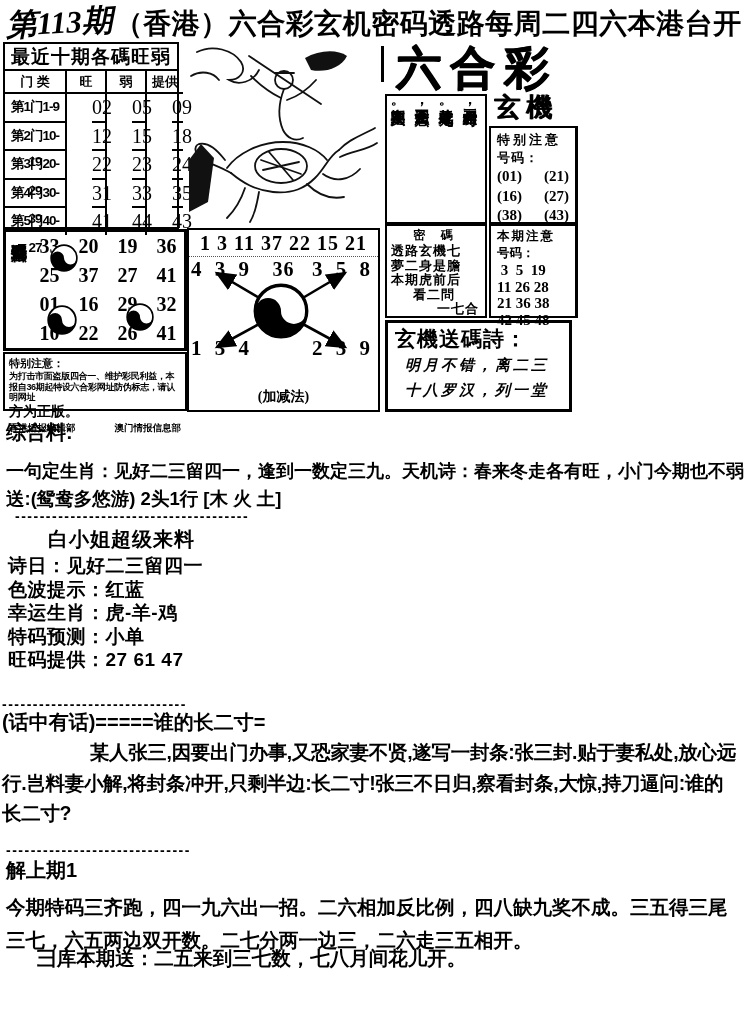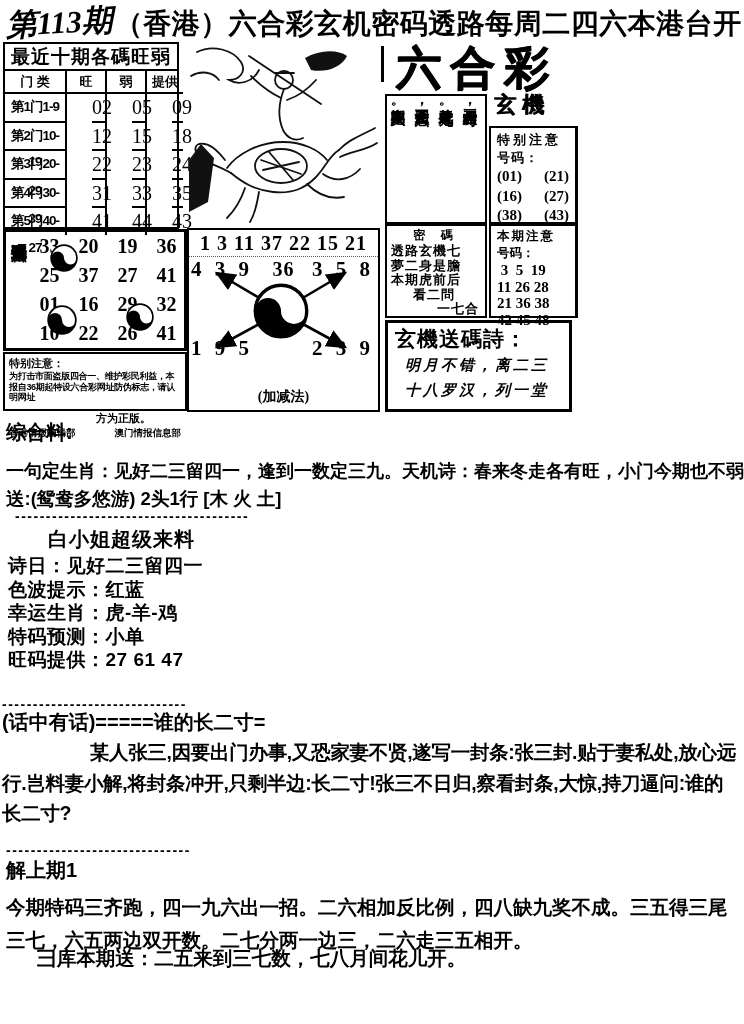--- a/index.html
+++ b/index.html
@@ -36,21 +36,21 @@
   #luckybox .ngrid{position:absolute;left:24px;top:0;width:156px;height:116px;
       display:grid;grid-template-columns:repeat(4,1fr);grid-template-rows:repeat(4,1fr);}
   #luckybox .ncell{font-size:20px;font-weight:bold;text-align:center;line-height:29px;}
   .yy{display:block;transform:rotate(90deg);}
 
   
   #noticebox{left:3px;top:352px;width:184px;height:59px;border:2px solid #000;box-sizing:border-box;
       padding:2px 4px;font-family:"Liberation Sans",sans-serif;}
   #noticebox .ntitle{font-size:11px;font-weight:bold;}
   #noticebox .nbody{font-size:9px;font-weight:bold;line-height:10.5px;letter-spacing:-0.3px;}
-  #noticebox .nnote{font-size:11px;font-weight:bold;text-align:right;padding-right:30px;margin-top:8px;}
+  #noticebox .nnote{font-size:14px;font-weight:bold;text-align:left;padding-right:30px;}
   #noticebox .nfoot{display:flex;justify-content:space-between;font-size:9.5px;font-weight:bold;margin-top:1px;}
 
   
   #horse{left:187px;top:42px;width:193px;height:186px;}
   #midbox{left:187px;top:228px;width:193px;height:184px;border:2px solid #000;box-sizing:border-box;}
   #numstrip{height:26px;line-height:26px;text-align:center;font-size:20px;font-weight:bold;
       border-bottom:1px dotted #555;letter-spacing:1px;}
   #diagram{position:absolute;left:0;top:27px;width:189px;height:104px;}
   #diagram .corner{position:absolute;font-size:21px;font-weight:bold;letter-spacing:4px;white-space:nowrap;}
   #luckyline{position:absolute;left:0;top:130px;width:189px;text-align:center;}
@@ -59,21 +59,21 @@
   #luckynote{position:absolute;left:0;top:158px;width:189px;text-align:center;font-size:14px;font-weight:bold;}
 
   
   #logobar{left:381px;top:46px;width:3px;height:36px;background:#000;}
   #logo{left:396px;top:38px;width:182px;height:50px;font-size:45px;font-weight:900;letter-spacing:9px;
       font-family:"Liberation Sans",sans-serif;text-shadow:1px 0 #000,0 1px #000;white-space:nowrap;}
   #poembox{left:385px;top:94px;width:102px;height:130px;border:2px solid #000;box-sizing:border-box;
       writing-mode:vertical-rl;padding:1px 3px;}
   #poembox .pcol{display:block;font-size:14.5px;font-weight:900;line-height:24px;
       font-family:"Liberation Sans",sans-serif;letter-spacing:0.5px;}
-  #xuanji{left:494px;top:90px;width:84px;height:30px;font-size:22px;font-weight:900;letter-spacing:6px;
+  #xuanji{left:494px;top:90px;width:84px;height:30px;font-size:26px;font-weight:900;letter-spacing:6px;
       font-family:"Liberation Sans",sans-serif;text-shadow:1px 0 #000;white-space:nowrap;}
   #specialbox{left:489px;top:126px;width:89px;height:98px;border:2px solid #000;border-right-width:3px;
       box-sizing:border-box;padding:3px 6px;}
   #specialbox .stitle{font-size:13px;font-weight:bold;letter-spacing:3px;font-family:"Liberation Sans",sans-serif;}
   #specialbox .ssub{font-size:13px;font-weight:bold;letter-spacing:1px;font-family:"Liberation Sans",sans-serif;}
   #specialbox .srow{display:flex;justify-content:space-between;font-size:15px;font-weight:bold;line-height:19.5px;}
   #mimabox{left:385px;top:223px;width:102px;height:95px;border:2px solid #000;border-top-width:3px;
       box-sizing:border-box;padding:1px 4px;font-family:"Liberation Sans",sans-serif;}
   #mimabox .mtitle{font-size:12px;font-weight:900;text-align:center;letter-spacing:6px;}
   #mimabox .mline{font-size:13px;font-weight:900;line-height:14.5px;letter-spacing:1px;}
@@ -238,21 +238,21 @@
         </g>
       </svg>
       <svg class="yy abs" style="left:64px;top:26px;" width="56" height="56" viewBox="0 0 100 100">
         <circle cx="50" cy="50" r="46" fill="#fff" stroke="#000" stroke-width="6"></circle>
         <path fill="#000" d="M50,4 A46,46 0 0 1 50,96 A23,23 0 0 1 50,50 A23,23 0 0 0 50,4 Z"></path>
         <circle cx="50" cy="27" r="8" fill="#fff"></circle>
           <circle cx="50" cy="73" r="8" fill="#000"></circle>
       </svg>
       <span class="corner" style="left:2px;top:0;">4 3 9</span>
       <span class="corner" style="right:4px;top:0;">3 5 8</span>
-      <span class="corner" style="left:2px;bottom:0;">1 9 5</span>
+      <span class="corner" style="left:2px;bottom:0;">1 3 4</span>
       <span class="corner" style="right:4px;bottom:0;">2 3 9</span>
     </div>
     <div id="luckynote">(加减法)</div>
   </div>
 
   <div class="abs" id="logobar"></div>
   <div class="abs" id="logo">六合彩</div>
 
   <div class="abs" id="poembox">
     <span class="pcol">三六相合开对时，</span>

